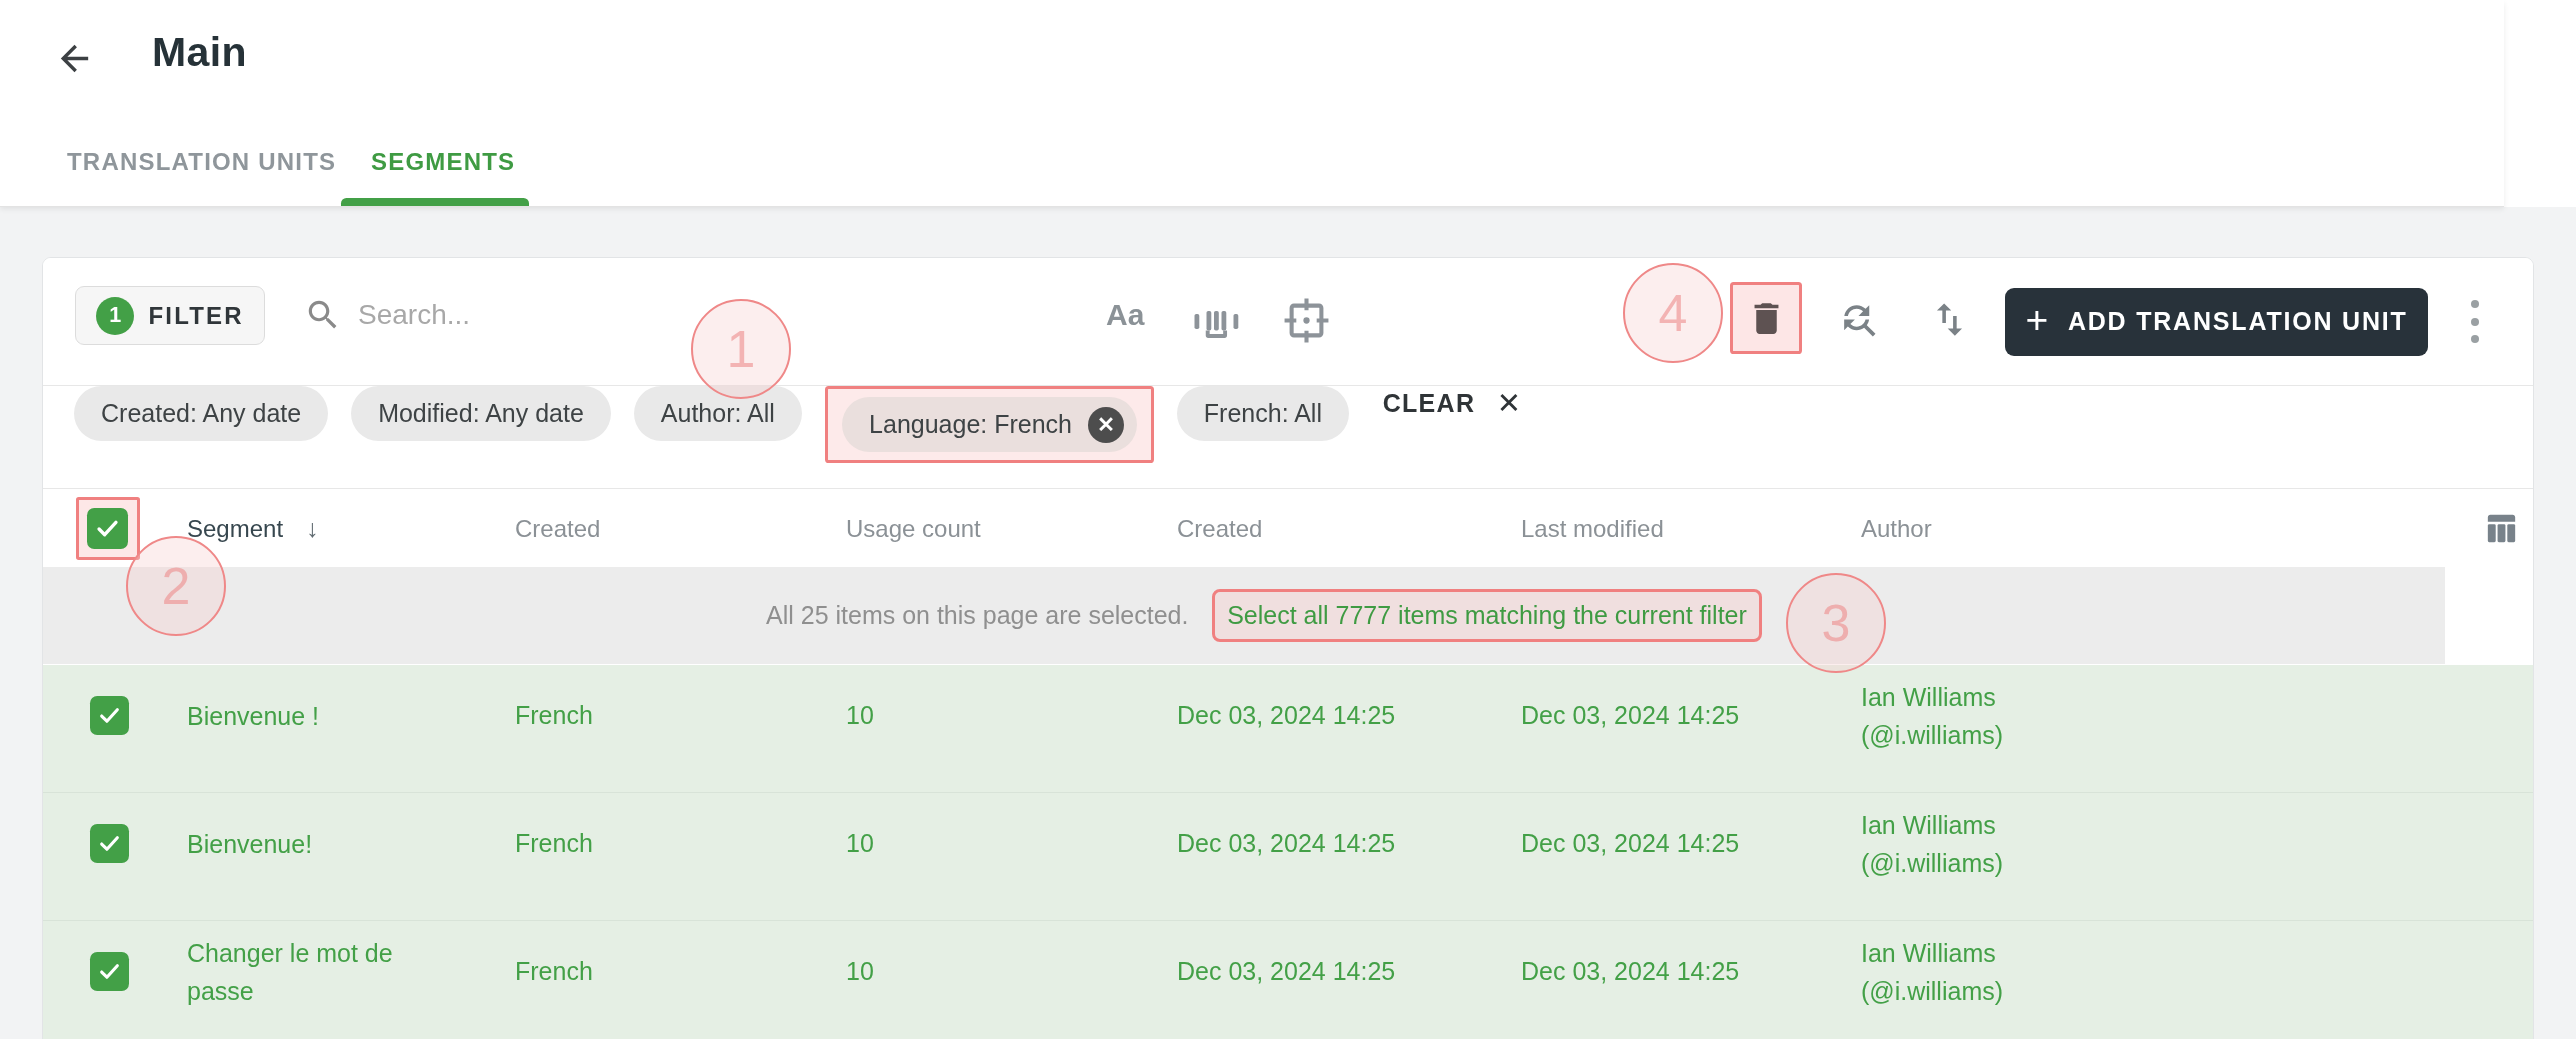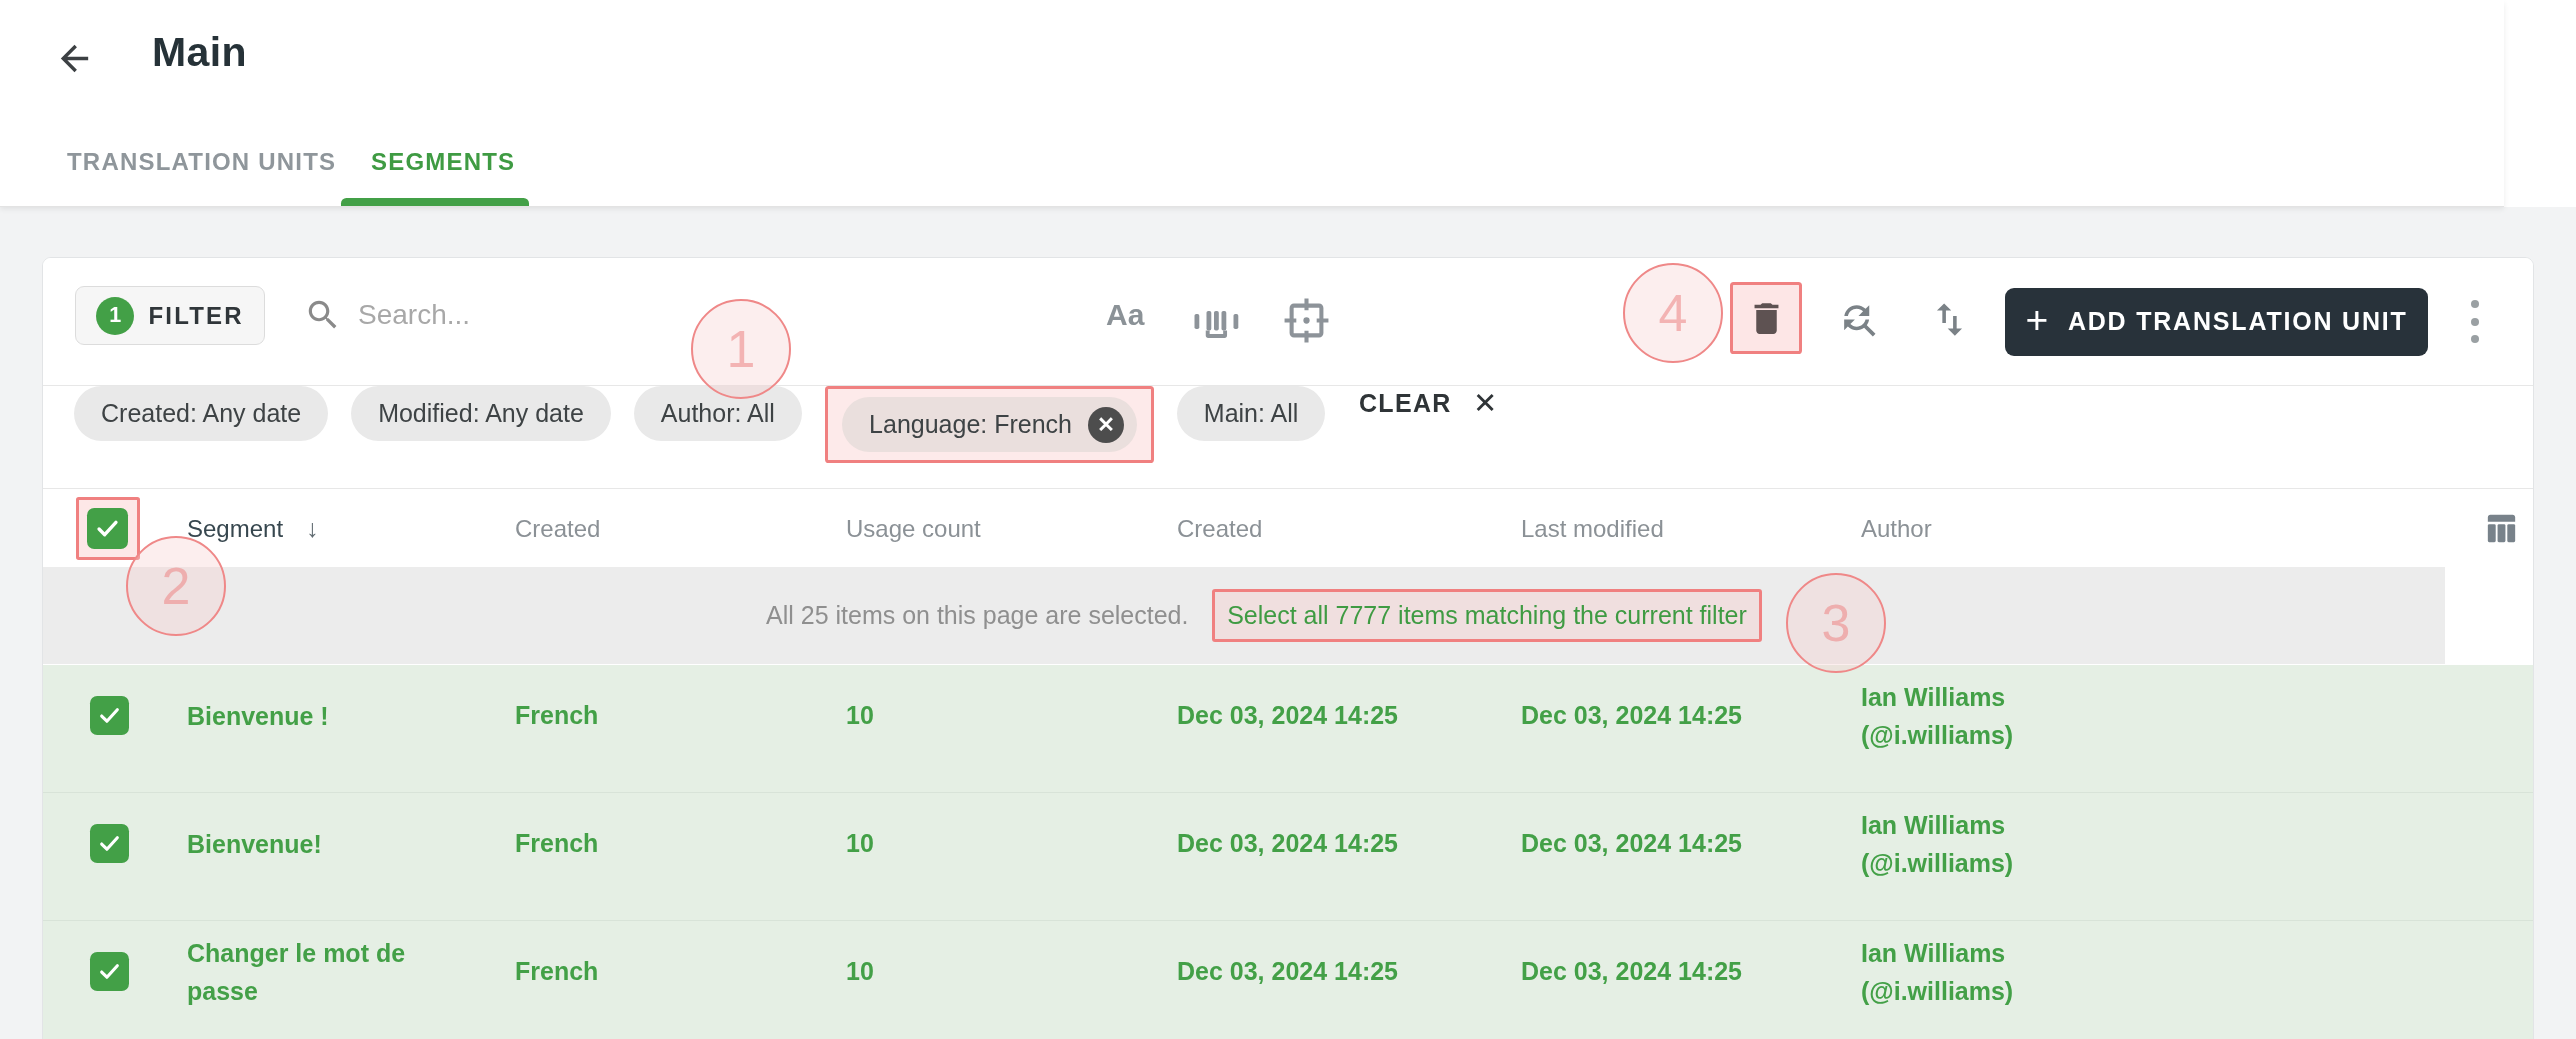--- a/index.html
+++ b/index.html
@@ -73,26 +73,26 @@
   .sel-box { border:3.6px solid #f08080; background:rgba(250,195,195,0.40); border-radius:2.7px; width:64px; height:63px;
              margin-left:-14.3px; display:flex; align-items:center; justify-content:center; }
   .cb { width:41px; height:41px; border-radius:7.2px; background:#43a047; display:flex; align-items:center; justify-content:center; cursor:pointer; }
   .cb.small { width:39px; height:39px; }
   .cols-icon { position:absolute; right:10.7px; top:19px; cursor:pointer; }
 
   .banner { position:absolute; left:0; top:309px; width:100%; height:97px; background:#fff; }
   .banner-bg { position:absolute; left:0; top:0; bottom:0; width:2402px; background:#ececec; }
   .banner-content { position:absolute; left:723px; top:0; height:100%; display:flex; align-items:center;gap:16px; }
   .banner-msg { font-size:25px; color:#8f8f8f; white-space:nowrap; }
-  .banner-link-box { border:3.6px solid #f08080; background:rgba(249,196,196,0.32); border-radius:3px;
+  .banner-link-box { border:3.6px solid #f08080; background:rgba(249,196,196,0.32); border-radius:8px;
                      padding:9px 12.5px; margin-left:7.2px; }
   .banner-link { font-size:25px; font-weight:500; color:#3f9b43; white-space:nowrap; cursor:pointer; }
 
   .rows { position:absolute; left:0; top:407px; width:100%; }
-  .trow { height:128px; background:#e5efe4; border-bottom:1.8px solid #d8e3d8; cursor:pointer;font-weight:bold; }
+  .trow { height:128px; background:#e5efe4; border-bottom:1.8px solid #d8e3d8; cursor:pointer; }
   .td { font-size:25px; color:#43a047; }
   .td-segment { max-width:233px; line-height:38px; }
   .td-author { line-height:38px; }
 
   
   .anno-circle { position:absolute; width:100px; height:100px; border-radius:50%; border:2.7px solid #ef8888;
                  background:rgba(247,206,206,0.35); display:flex; align-items:center; justify-content:center;
                  font-size:52px; font-weight:500; color:rgba(236,140,140,0.60); z-index:100; pointer-events:none; }
   .anno-1 { left:691px; top:299px; }
   .anno-2 { left:126px; top:536px; }
@@ -196,21 +196,21 @@
       <div class="chip">
           <span>Author: All</span>
         </div>
       <div class="anno-chip-box">
         <div class="chip">
           <span>Language: French</span>
           <span class="chip-x">✕</span>
         </div>
       </div>
       <div class="chip">
-          <span>Main: All</span>
+          <span>French: All</span>
         </div>
       <div class="clear-wrap">
         <span class="clear-label">CLEAR</span>
         <span class="clear-x">✕</span>
       </div>
     </div>
 
     <div class="thead row-grid">
       <div>
         <div class="sel-box">

